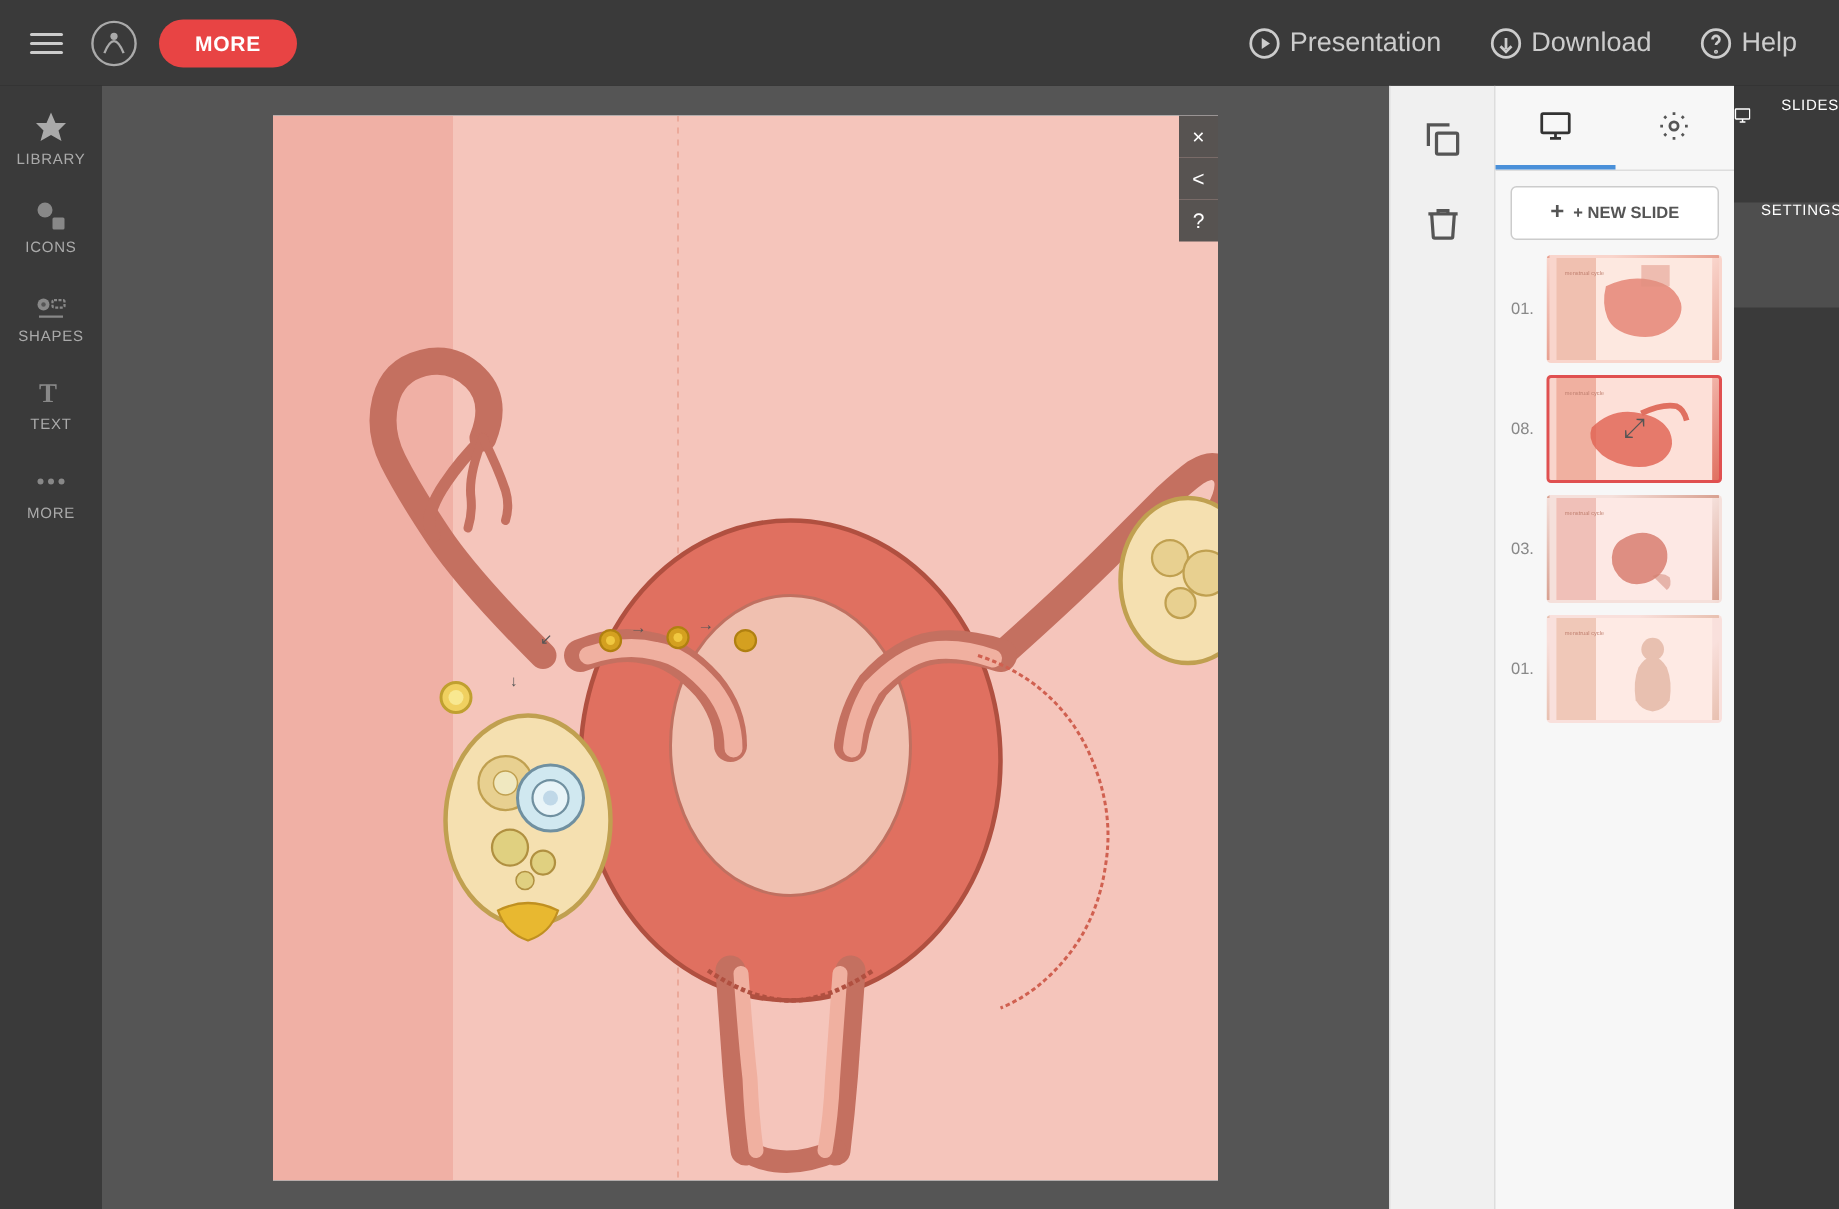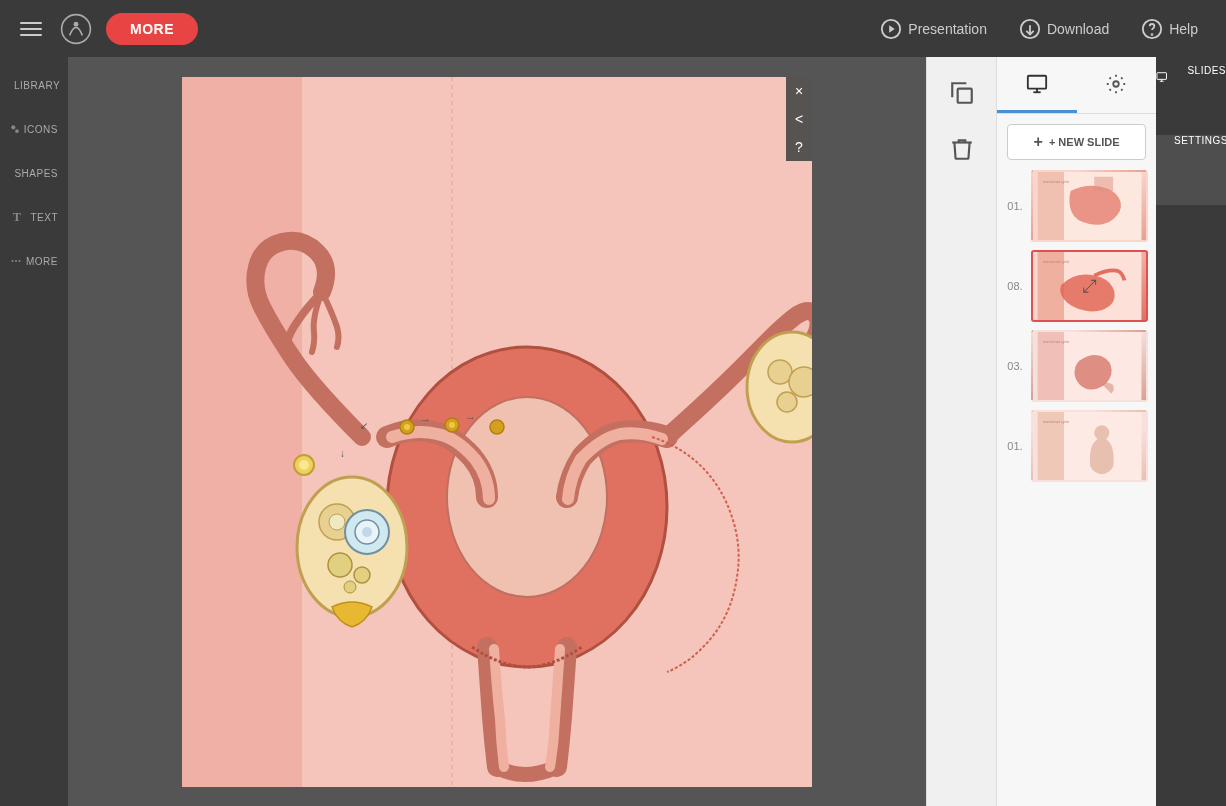--- a/index.html
+++ b/index.html
@@ -55,21 +55,21 @@
       margin-left: auto;
       display: flex;
       align-items: center;
       gap: 8px;
     }
     .topbar-action {
       display: flex;
       align-items: center;
       gap: 6px;
       color: #ccc;
-      font-size: 14px;
+      font-size: 18px;
       cursor: pointer;
       padding: 6px 12px;
       border-radius: 4px;
     }
     .topbar-action svg { width: 22px; height: 22px; }
 
     
     .main-content {
       display: flex;
       flex: 1;
@@ -82,21 +82,21 @@
       background: #3a3a3a;
       display: flex;
       flex-direction: column;
       align-items: center;
       padding: 8px 0;
       gap: 4px;
       flex-shrink: 0;
     }
     .sidebar-item {
       display: flex;
-      flex-direction: row;
+      flex-direction: column;
       align-items: center;
       gap: 4px;
       padding: 8px 6px;
       cursor: pointer;
       border-radius: 6px;
       width: 60px;
     }
     .sidebar-item svg { width: 24px; height: 24px; }
     .sidebar-item-label {
       font-size: 10px;

